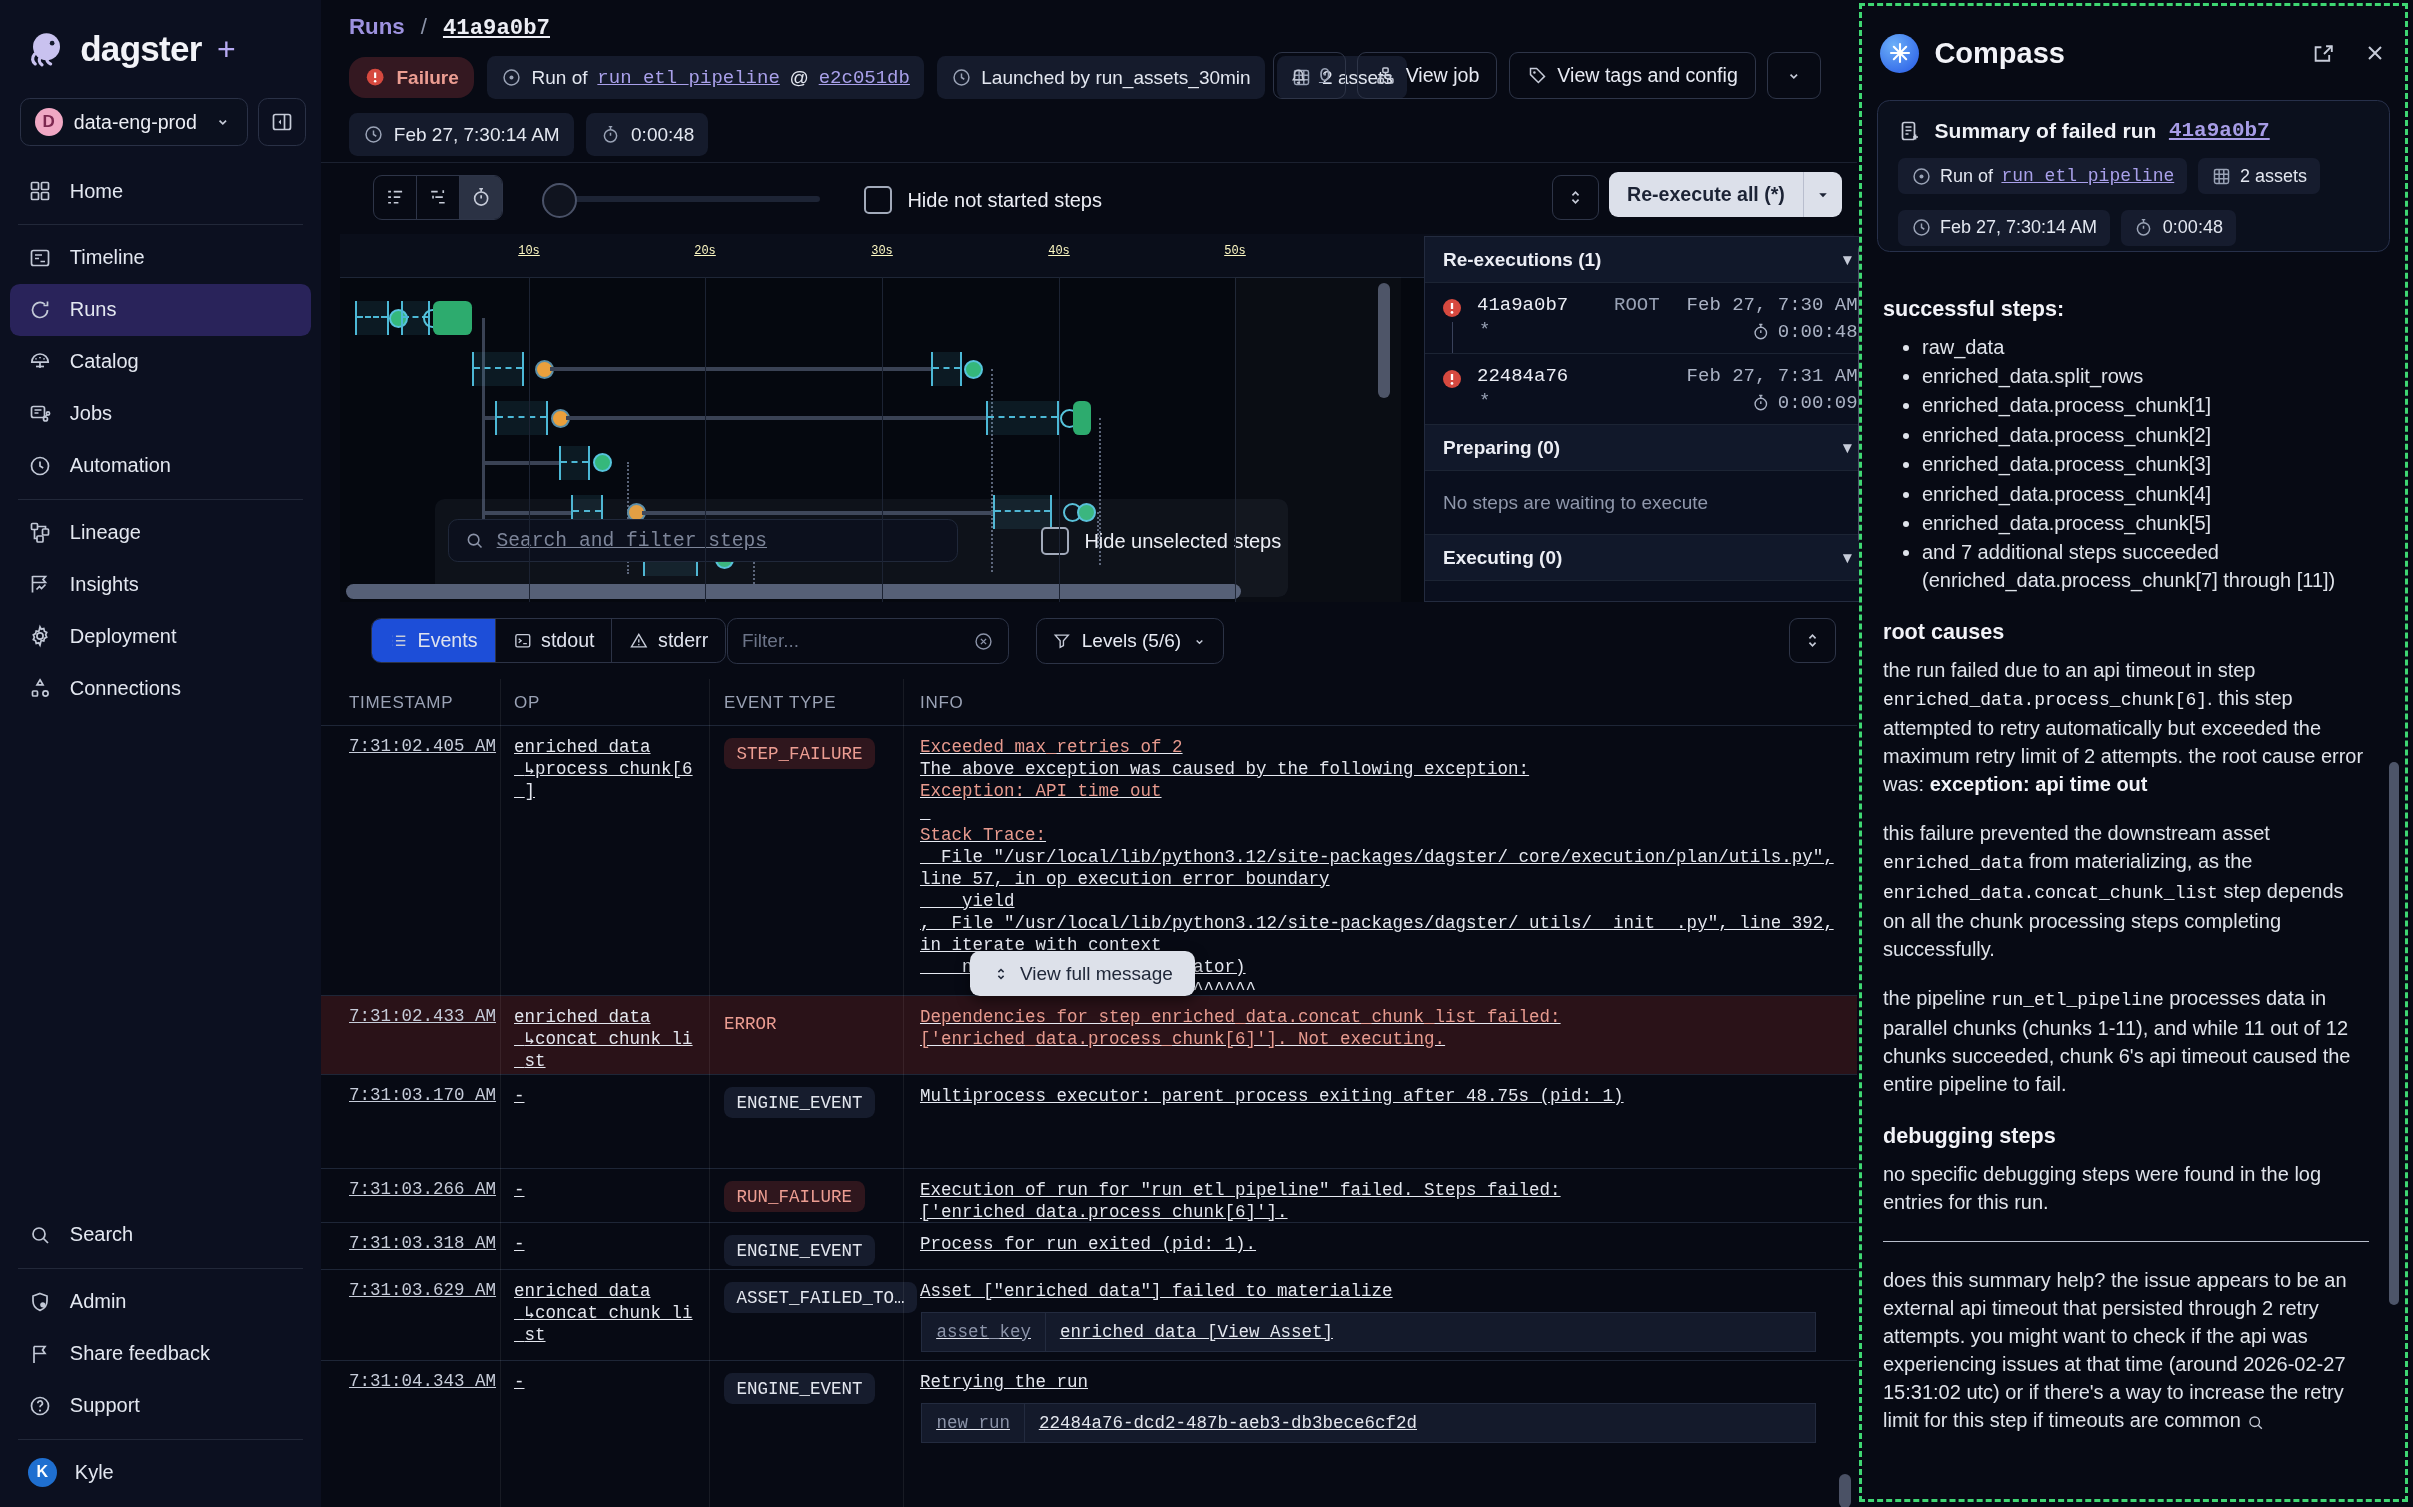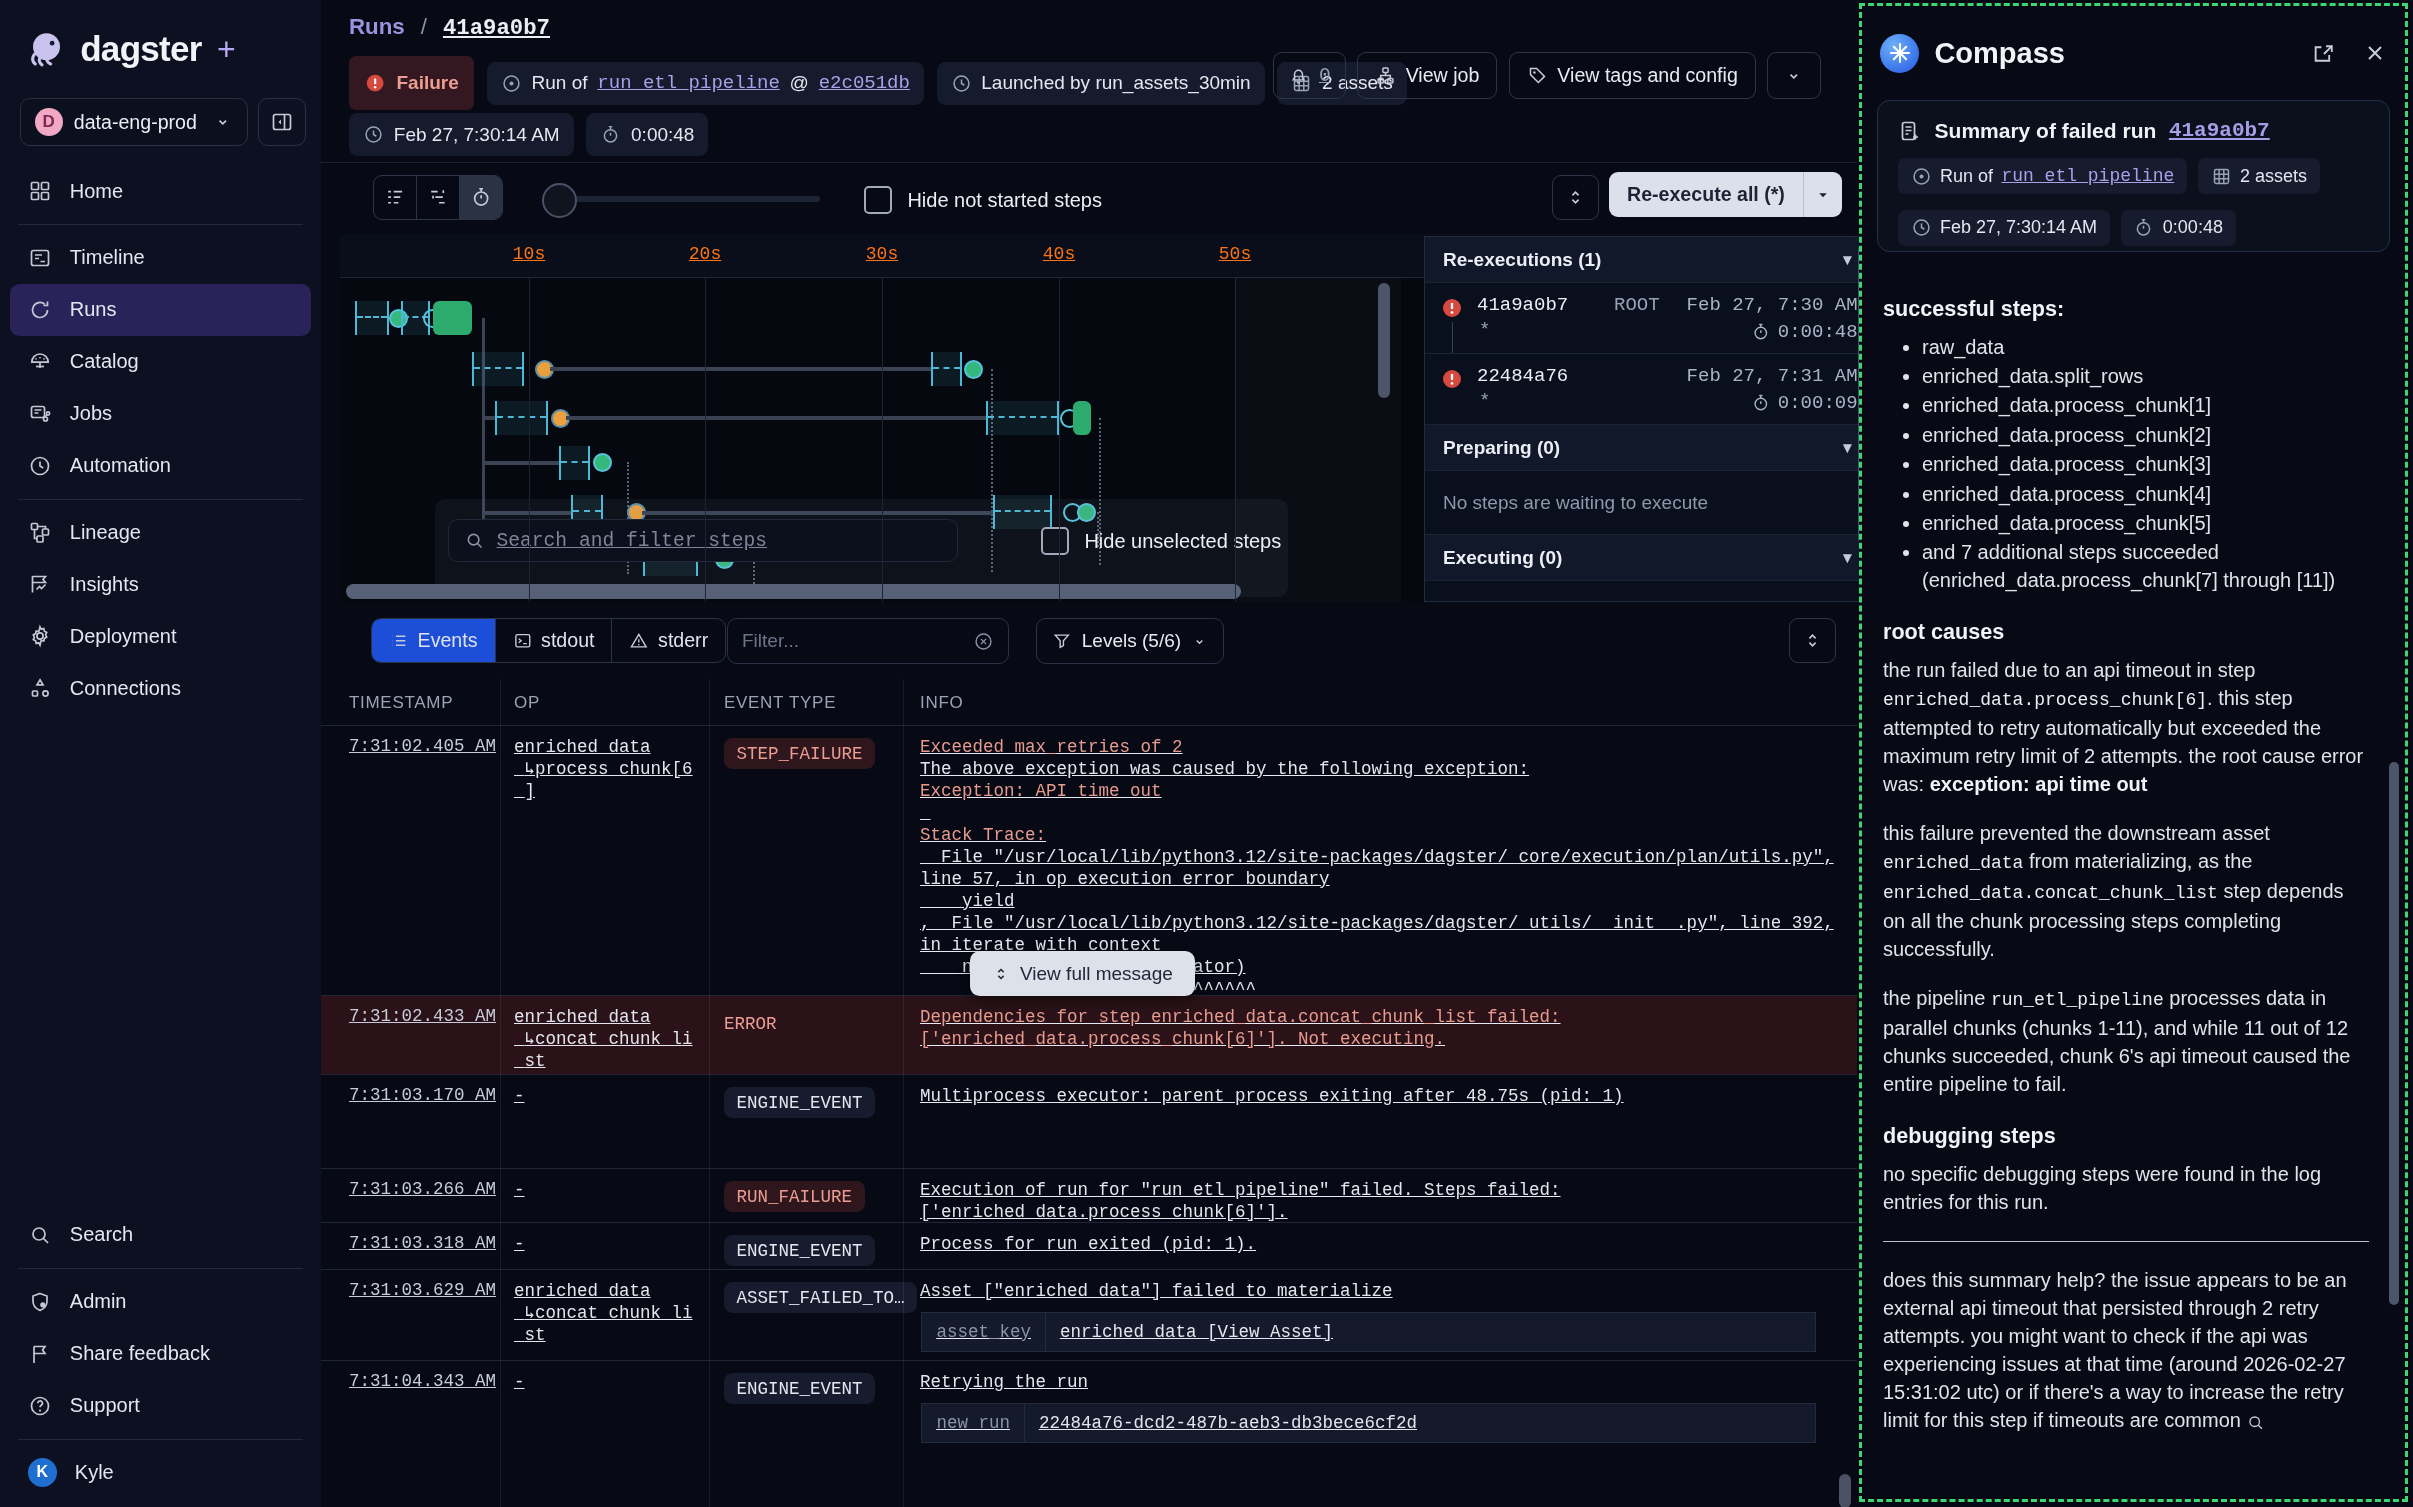--- a/index.html
+++ b/index.html
@@ -31,21 +31,21 @@
   #main{position:absolute;left:321px;top:0;width:1536px;height:1508px;background:#070a14;}
   .crumb{position:absolute;left:28px;top:14px;font-size:22.3px;}
   .crumb .sec{color:#9d92df;font-weight:600;}
   .crumb .sep{color:#8b93a8;margin:0 9.8px;}
   .crumb .rid{color:#eceef5;font-weight:600;}
   .tag-row{position:absolute;left:28px;top:56px;display:flex;gap:12.6px;align-items:center;}
   .meta-row{position:absolute;left:28px;top:113px;display:flex;gap:12.6px;align-items:center;}
   .chip{height:43px;background:#151b2c;border-radius:8.4px;display:flex;align-items:center;gap:9.8px;padding:0 14px;font-size:19px;color:#e3e7f0;}
   .chip .ic{color:#9aa3b6;}
   .chip .lk{color:#a9a0ea;}
-  .fail-chip{height:54px;background:#341821;border-radius:7px;display:flex;align-items:center;gap:9.8px;padding:0 15.4px;font-size:19px;color:#ec9d92;font-weight:600;}
+  .fail-chip{height:41px;background:#341821;border-radius:16px;display:flex;align-items:center;gap:9.8px;padding:0 15.4px;font-size:19px;color:#ec9d92;font-weight:600;}
   .hdr-actions{position:absolute;right:36px;top:52px;display:flex;gap:11.2px;align-items:center;}
   .btn{height:45px;border:1.4px solid #2e3548;border-radius:9px;display:flex;align-items:center;gap:9.8px;padding:0 17px;font-size:19.6px;color:#e7eaf3;background:transparent;cursor:pointer;}
   .btn .ic{color:#c6cbd8;}
   .hdr-div{position:absolute;left:0;right:0;top:162px;height:0.7px;background:#1b2130;}
 
   
   .tb-group{position:absolute;left:52px;top:175px;display:flex;border:1.4px solid #2e3548;border-radius:9px;overflow:hidden;}
   .tb-btn{width:42px;height:43px;display:flex;align-items:center;justify-content:center;color:#c6cbd8;border-right:1.4px solid #2e3548;cursor:pointer;}
   .tb-btn:last-child{border-right:none;}
   .tb-btn.sel{background:#2b3244;}
@@ -54,21 +54,21 @@
   .cb{width:24px;height:24px;border:2.1px solid #a2aaba;border-radius:4.9px;background:transparent;flex:none;cursor:pointer;}
   .cb-row{position:absolute;display:flex;align-items:center;gap:15.4px;font-size:20px;color:#eceef5;}
   .sq-btn{position:absolute;width:45px;height:43px;border:1.4px solid #2e3548;border-radius:9px;display:flex;align-items:center;justify-content:center;color:#c6cbd8;cursor:pointer;}
   .reexec{position:absolute;left:1288px;top:172px;height:45px;background:#dce0ea;border-radius:9px;display:flex;align-items:center;cursor:pointer;}
   .reexec .lbl{padding:0 18px;font-size:19.6px;font-weight:600;color:#1c2335;}
   .reexec .caret{width:38px;height:100%;border-left:1.4px solid #b9bece;display:flex;align-items:center;justify-content:center;color:#1c2335;}
 
   
   #gantt{position:absolute;left:19px;top:234px;width:1514px;height:368px;background:#05080f;}
   .axis{position:absolute;left:0;right:0;top:0;height:43px;border-bottom:0.7px solid #1e2637;background:#0a0e1a;}
-  .axis .t{position:absolute;top:9.8px;font-size:18px;color:#f97316;transform:translateX(-50%);}
+  .axis .t{position:absolute;top:9.8px;font-size:12px;color:#fef9c3;transform:translateX(-50%);}
   .grid-v{position:absolute;width:0.7px;top:43px;bottom:0;background:#1c2333;}
   .zone{position:absolute;top:43px;bottom:0;background:rgba(255,255,255,0.022);}
   .gbar-box{position:absolute;height:34px;background:rgba(76,184,214,0.10);border-left:2.1px solid #4cb8d6;border-right:2.1px solid #4cb8d6;}
   .gbar-box:before{content:"";position:absolute;left:0;right:0;top:15.4px;border-top:2.1px dashed #4cb8d6;}
   .gbar-green{position:absolute;height:34px;background:#2dab6e;border-radius:6.3px;}
   .gdot{position:absolute;width:15.4px;height:15.4px;border-radius:50%;border:2.1px solid #56c4dc;}
   .gdot.orange{background:#eaa03c;border-color:#5b8fa8;}
   .gdot.green{background:#35b87b;}
   .gdot.ring{background:transparent;}
   .gline{position:absolute;height:3.5px;background:#3a4254;}

